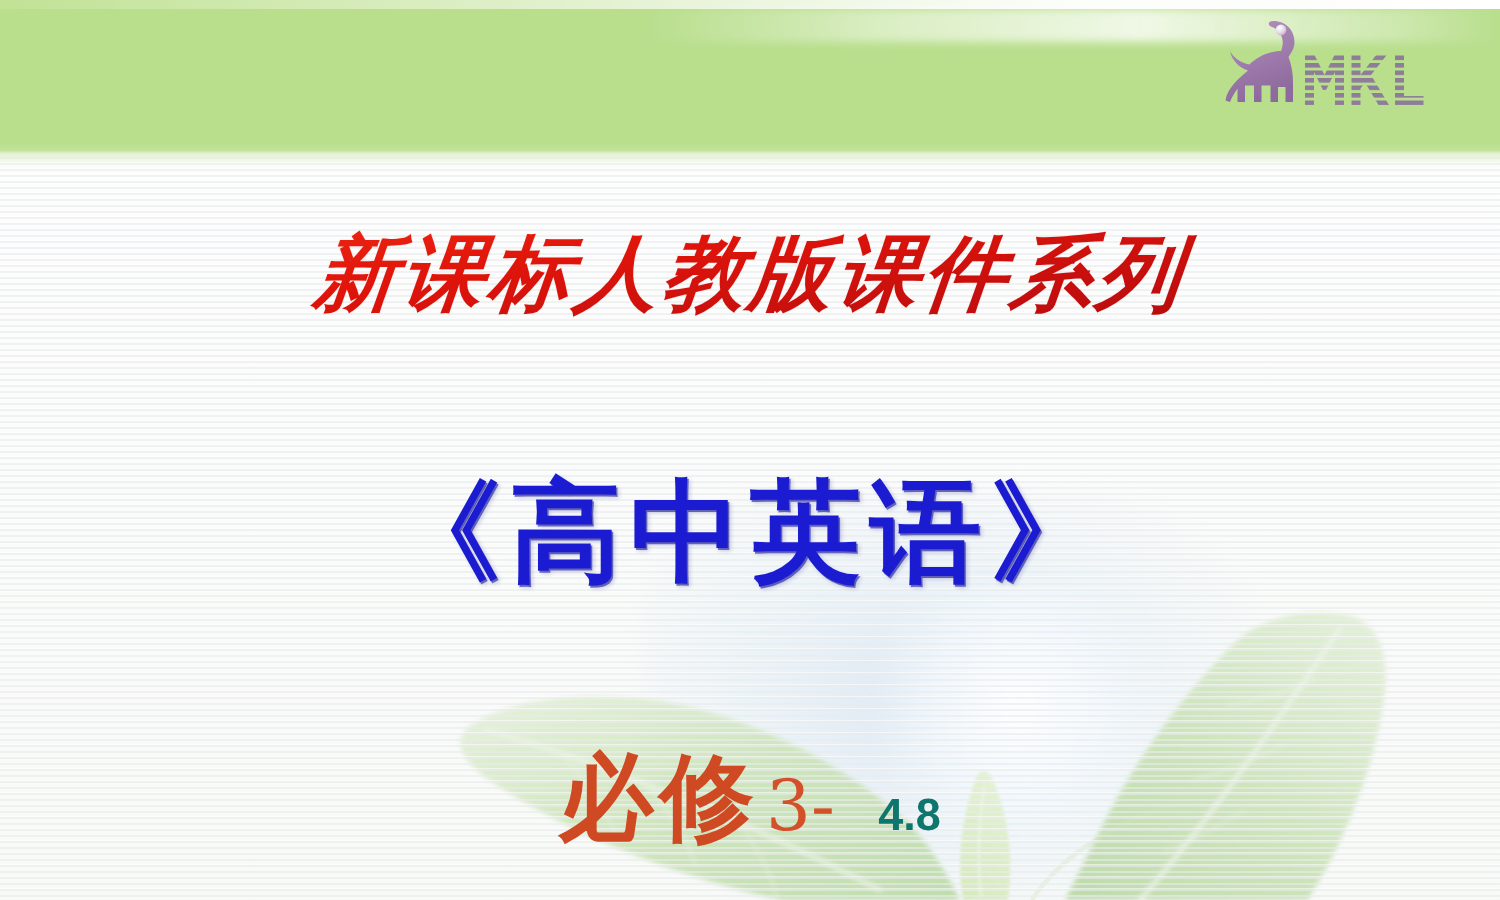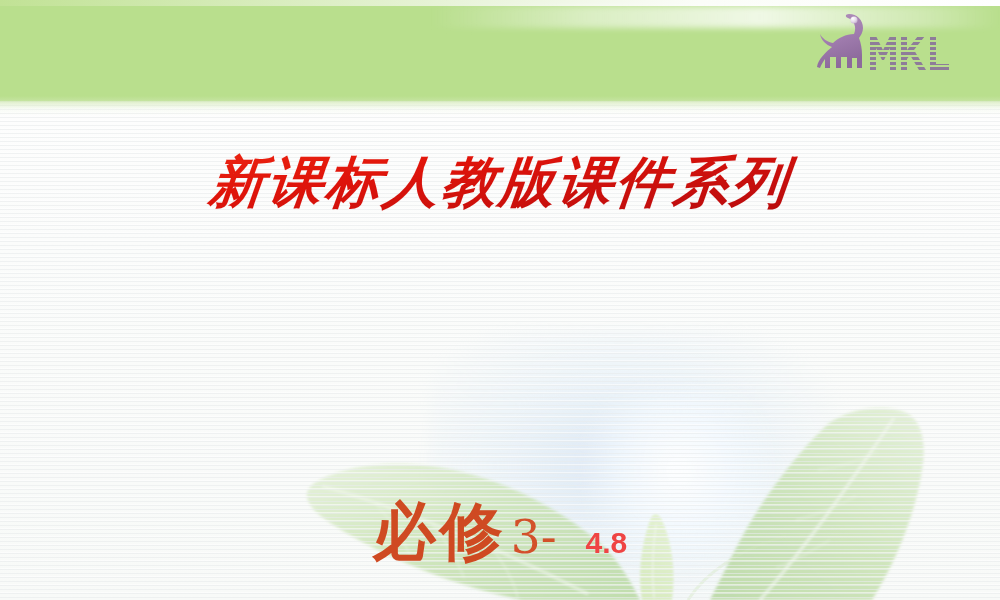--- a/index.html
+++ b/index.html
@@ -156,21 +156,21 @@
     font-size:47px;
     font-weight:normal;
     color:#d3502a;
     vertical-align:baseline;
     margin-left:4px;
   }
   .sub-ver{
     font-family:"Liberation Sans",sans-serif;
     font-size:30px;
     font-weight:bold;
-    color:#ef4444;
+    color:#0f766e;
     vertical-align:baseline;
     margin-left:29px;
   }
 </style>
 </head>
 <body>
 
 <div id="slide">
 
   <div class="bg-base"></div>
@@ -277,20 +277,21 @@
 
         <path d="M89,24 L95,24 L95,38 L106,24 L113,24 L102,38 L114,58 L107,58 L98,43 L95,47 L95,58 L89,58 Z" fill="url(#blinds)"></path>
 
         <path d="M118,24 L124,24 L124,52 L137,52 L137,58 L118,58 Z" fill="url(#blinds)"></path>
       </g>
     </svg>
   </div>
 
   <div class="txt title-red">新课标人教版课件系列</div>
 
+  <div class="txt title-blue">《高中英语》</div>
 
   <div class="txt subtitle">
     <span class="sub-cn">必修</span>
     <span class="sub-num">3-</span>
     <span class="sub-ver">4.8</span>
   </div>
 
 </div>
 
 </body></html>

